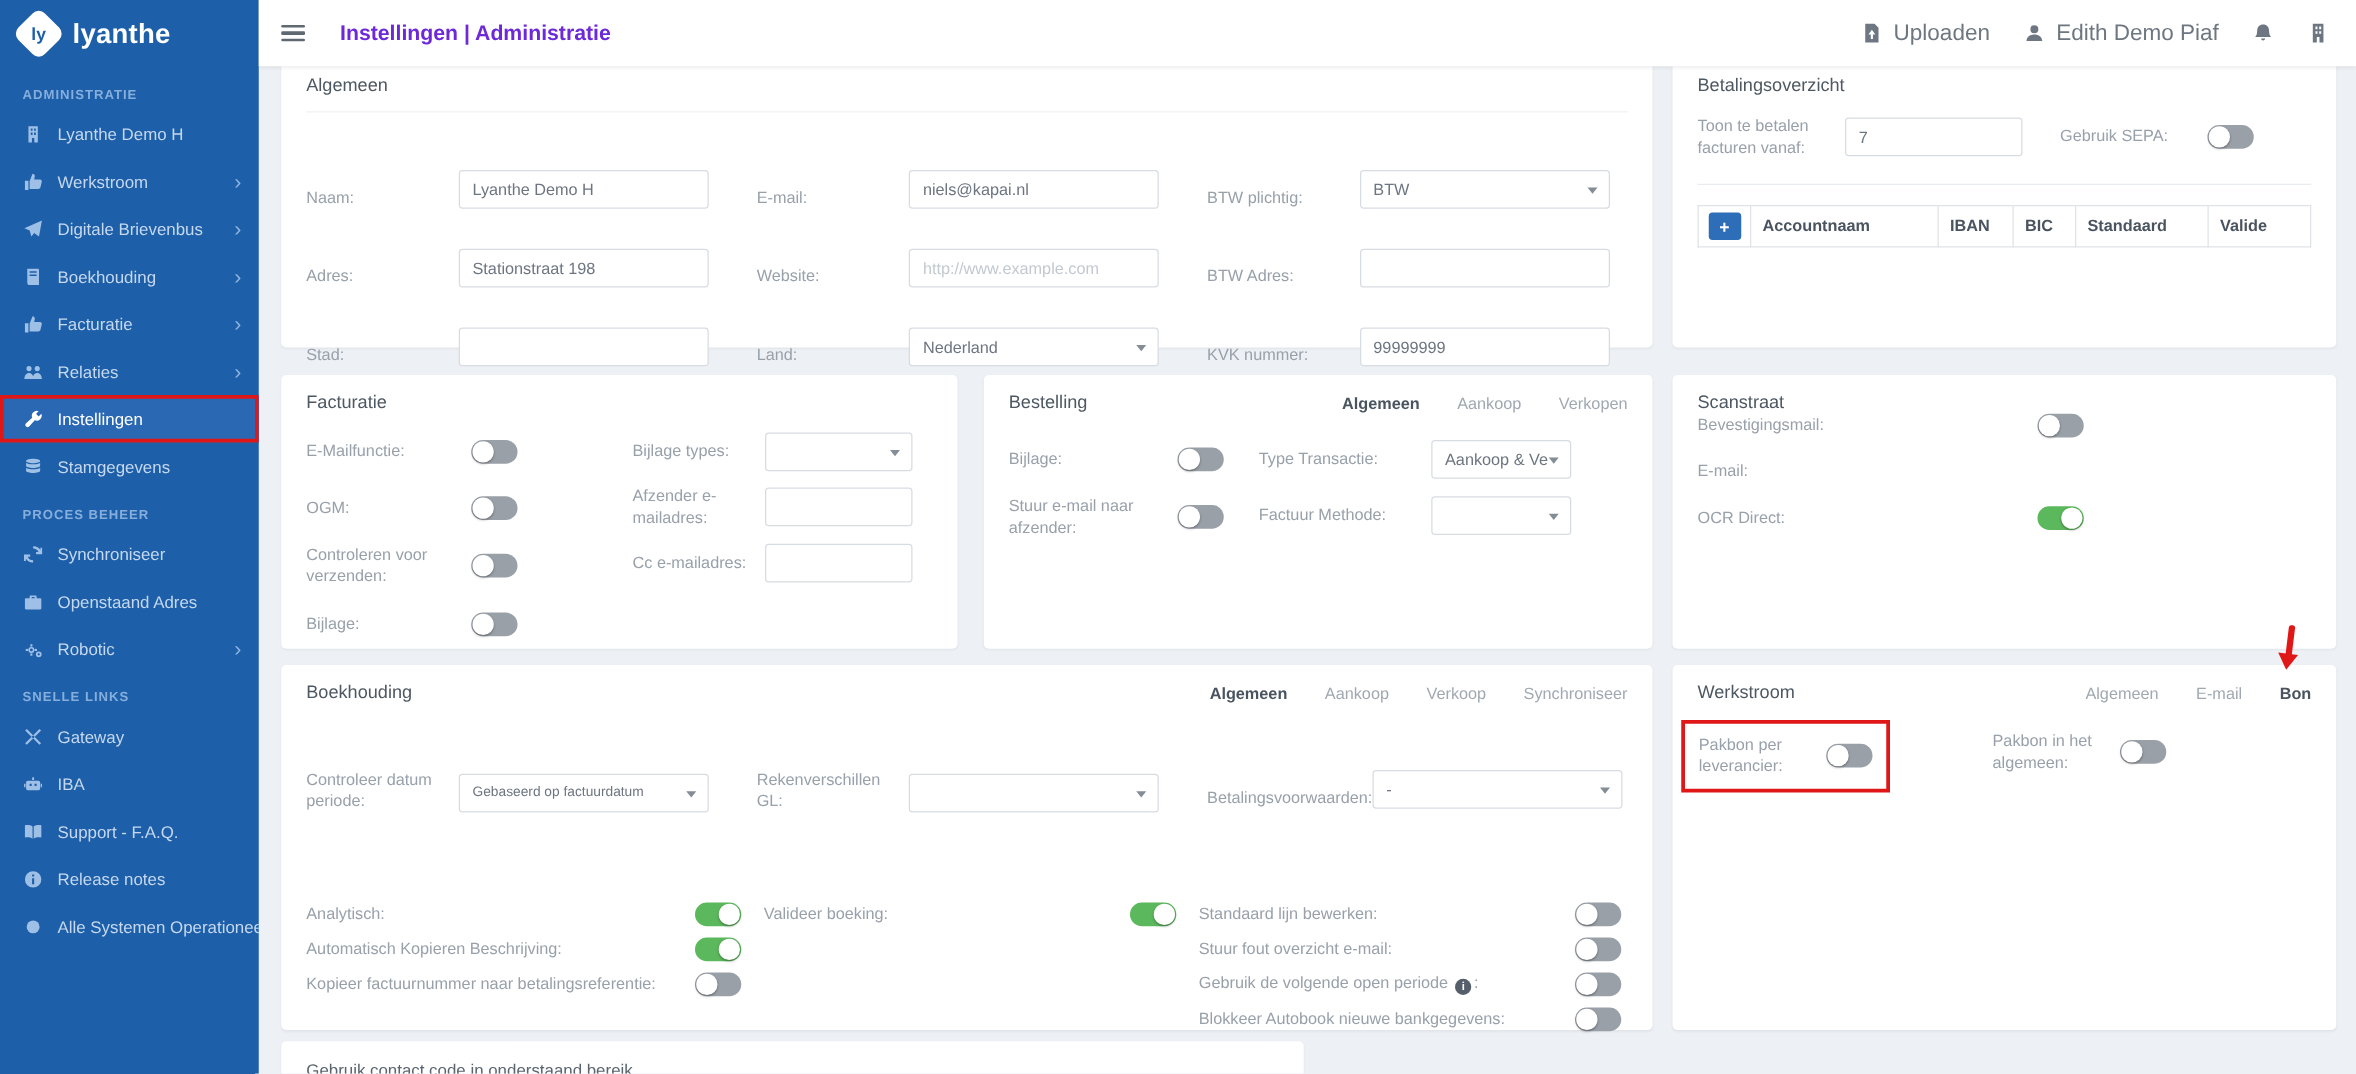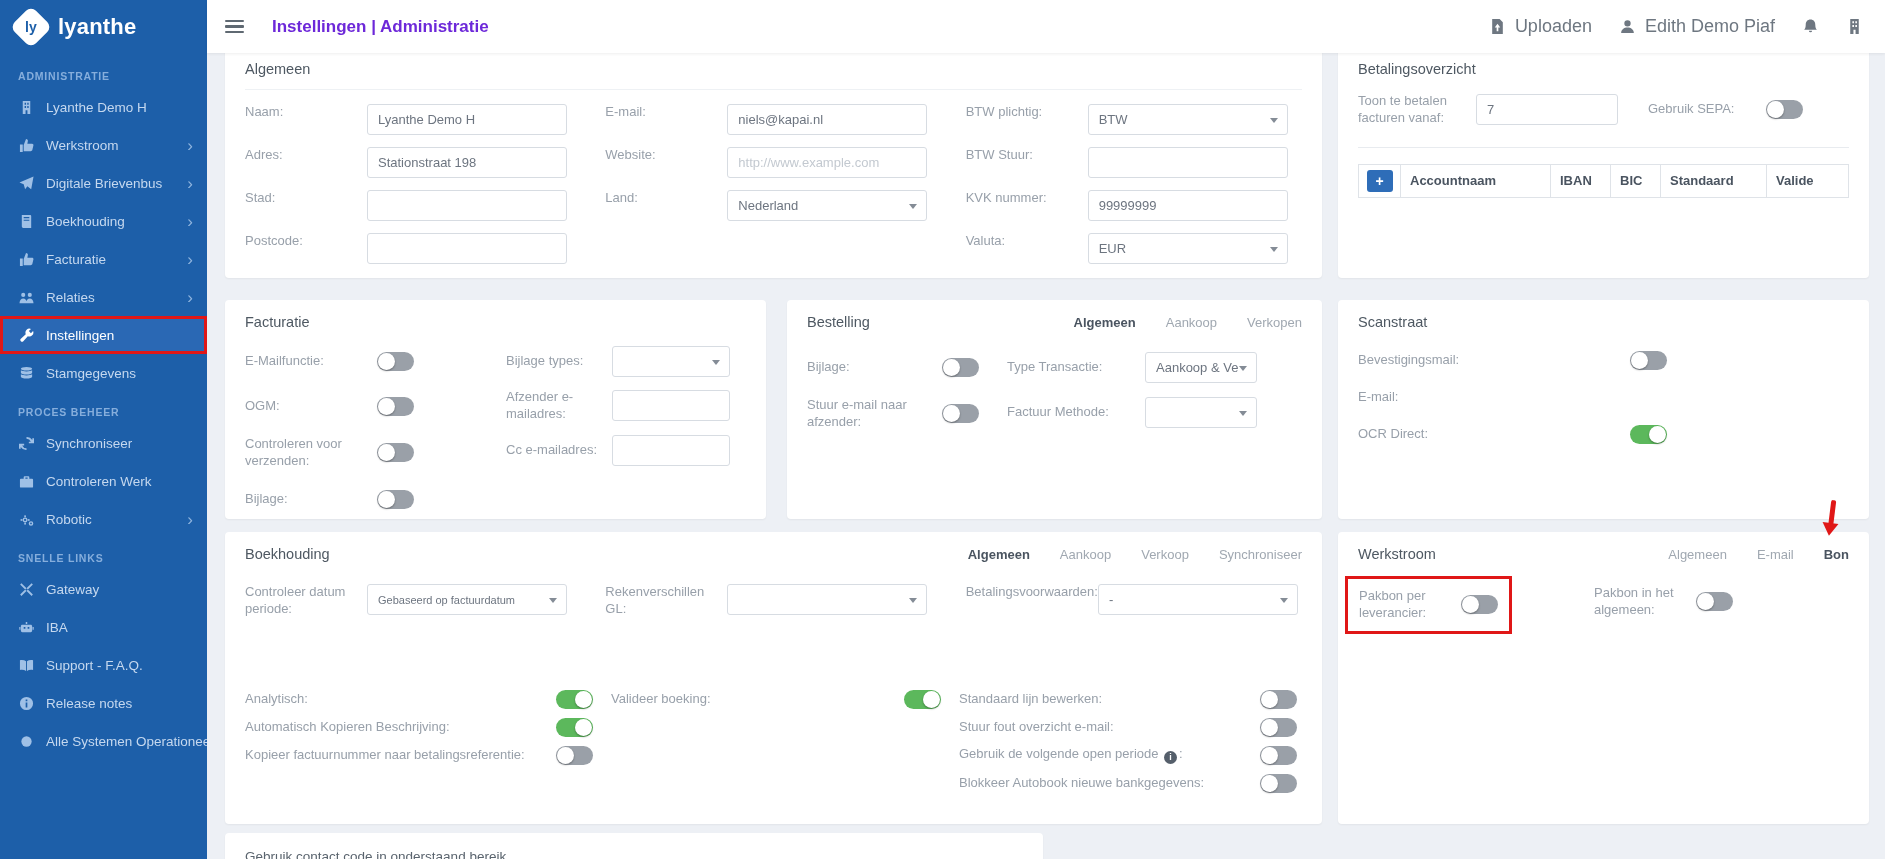--- a/index.html
+++ b/index.html
@@ -46,21 +46,21 @@
   .fselect { position:relative; display:flex; align-items:center; padding-right:40px; white-space:nowrap; overflow:hidden; cursor:pointer; }
   .fselect::after { content:""; position:absolute; right:9px; top:13px; border-left:4px solid transparent; border-right:4px solid transparent; border-top:5px solid #848c96; }
 
   .toggle { position:relative; width:37px; height:19px; border-radius:10px; background:#9aa0a8; flex:0 0 37px; cursor:pointer; }
   .toggle::after { content:""; position:absolute; left:1px; top:1px; width:17px; height:17px; border-radius:50%; background:#fff; box-shadow:0 1px 2px rgba(0,0,0,.35); }
   .toggle[data-on="true"] { background:#5cb85c; }
   .toggle[data-on="true"]::after { left:19px; }
 
   
   .grid3 { display:grid; grid-template-columns:1fr 1fr 1fr; column-gap:24px; margin-top:14px; }
-  .fcol .frow { display:flex; align-items:flex-start; margin-bottom:12px; }
+  .fcol .frow { display:flex; align-items:flex-end; margin-bottom:12px;margin-top:32px; }
   .fcol .flabel { flex:0 0 122px; }
   .fcol .finput, .fcol .fselect { width:200px; }
   .rule { border-top:1px solid #eef1f4; margin-top:12px; }
 
   
   #card-algemeen   { left:18px;  top:-6px;  width:1097px; height:231px; }
   #card-betalings  { left:1131px;top:-6px;  width:531px;  height:231px; }
   #card-facturatie { left:18px;  top:247px; width:541px;  height:219px; }
   #card-bestelling { left:580px; top:247px; width:535px;  height:219px; }
   #card-scanstraat { left:1131px;top:247px; width:531px;  height:219px; }
@@ -91,21 +91,21 @@
   
   .best-body { display:flex; margin-top:22px; }
   .best-left .frow { display:flex; align-items:center; margin-bottom:14px; min-height:31px; }
   .best-left .flabel { flex:0 0 135px; }
   .best-right { margin-left:28px; }
   .best-right .frow { display:flex; align-items:center; margin-bottom:14px; }
   .best-right .flabel { flex:0 0 138px; }
   .best-right .fselect { width:112px; }
 
   
-  .scan-body { margin-top:20px; }
+  .scan-body { }
   .scan-body .frow { display:flex; align-items:center; margin-bottom:17px; min-height:20px; }
   .scan-body .flabel { flex:0 0 272px; }
 
   
   .boek-toggles { display:flex; gap:18px; margin-top:60px; }
   .tg-col { width:348px;text-align:center; }
   .tg-row { display:flex; align-items:center; justify-content:space-between; margin-bottom:9px; height:19px; }
   .tg-row .flabel { padding-right:8px; white-space:nowrap; }
   .info-dot { display:inline-flex; align-items:center; justify-content:center; width:13px; height:13px; border-radius:50%; background:#555f6b; color:#fff; font-size:9px; font-weight:bold; vertical-align:-2px; margin:0 2px; }
 
@@ -277,21 +277,21 @@
         </svg>
       </span>
     <span class="slabel">Synchroniseer</span>
   </div>
   <div class="sitem">
     <span class="sicon">
         <svg fill="currentColor">
           <use href="#i-briefcase"></use>
         </svg>
       </span>
-    <span class="slabel">Controleren Werk</span>
+    <span class="slabel">Openstaand Adres</span>
   </div>
   <div class="sitem">
     <span class="sicon">
         <svg fill="currentColor">
           <use href="#i-gears"></use>
         </svg>
       </span>
     <span class="slabel">Robotic</span>
     <span class="chev">›</span>
   </div>
@@ -422,21 +422,21 @@
           </div>
       </div>
       <div class="fcol">
         <div class="frow">
             <span class="flabel">BTW plichtig:</span>
             <div class="fselect">
               <span>BTW</span>
             </div>
           </div>
         <div class="frow">
-            <span class="flabel">BTW Stuur:</span>
+            <span class="flabel">BTW Adres:</span>
             <input class="finput" value="" style="">
           </div>
         <div class="frow">
             <span class="flabel">KVK nummer:</span>
             <input class="finput" value="99999999" style="">
           </div>
         <div class="frow">
             <span class="flabel">Valuta:</span>
             <div class="fselect">
               <span>EUR</span>

